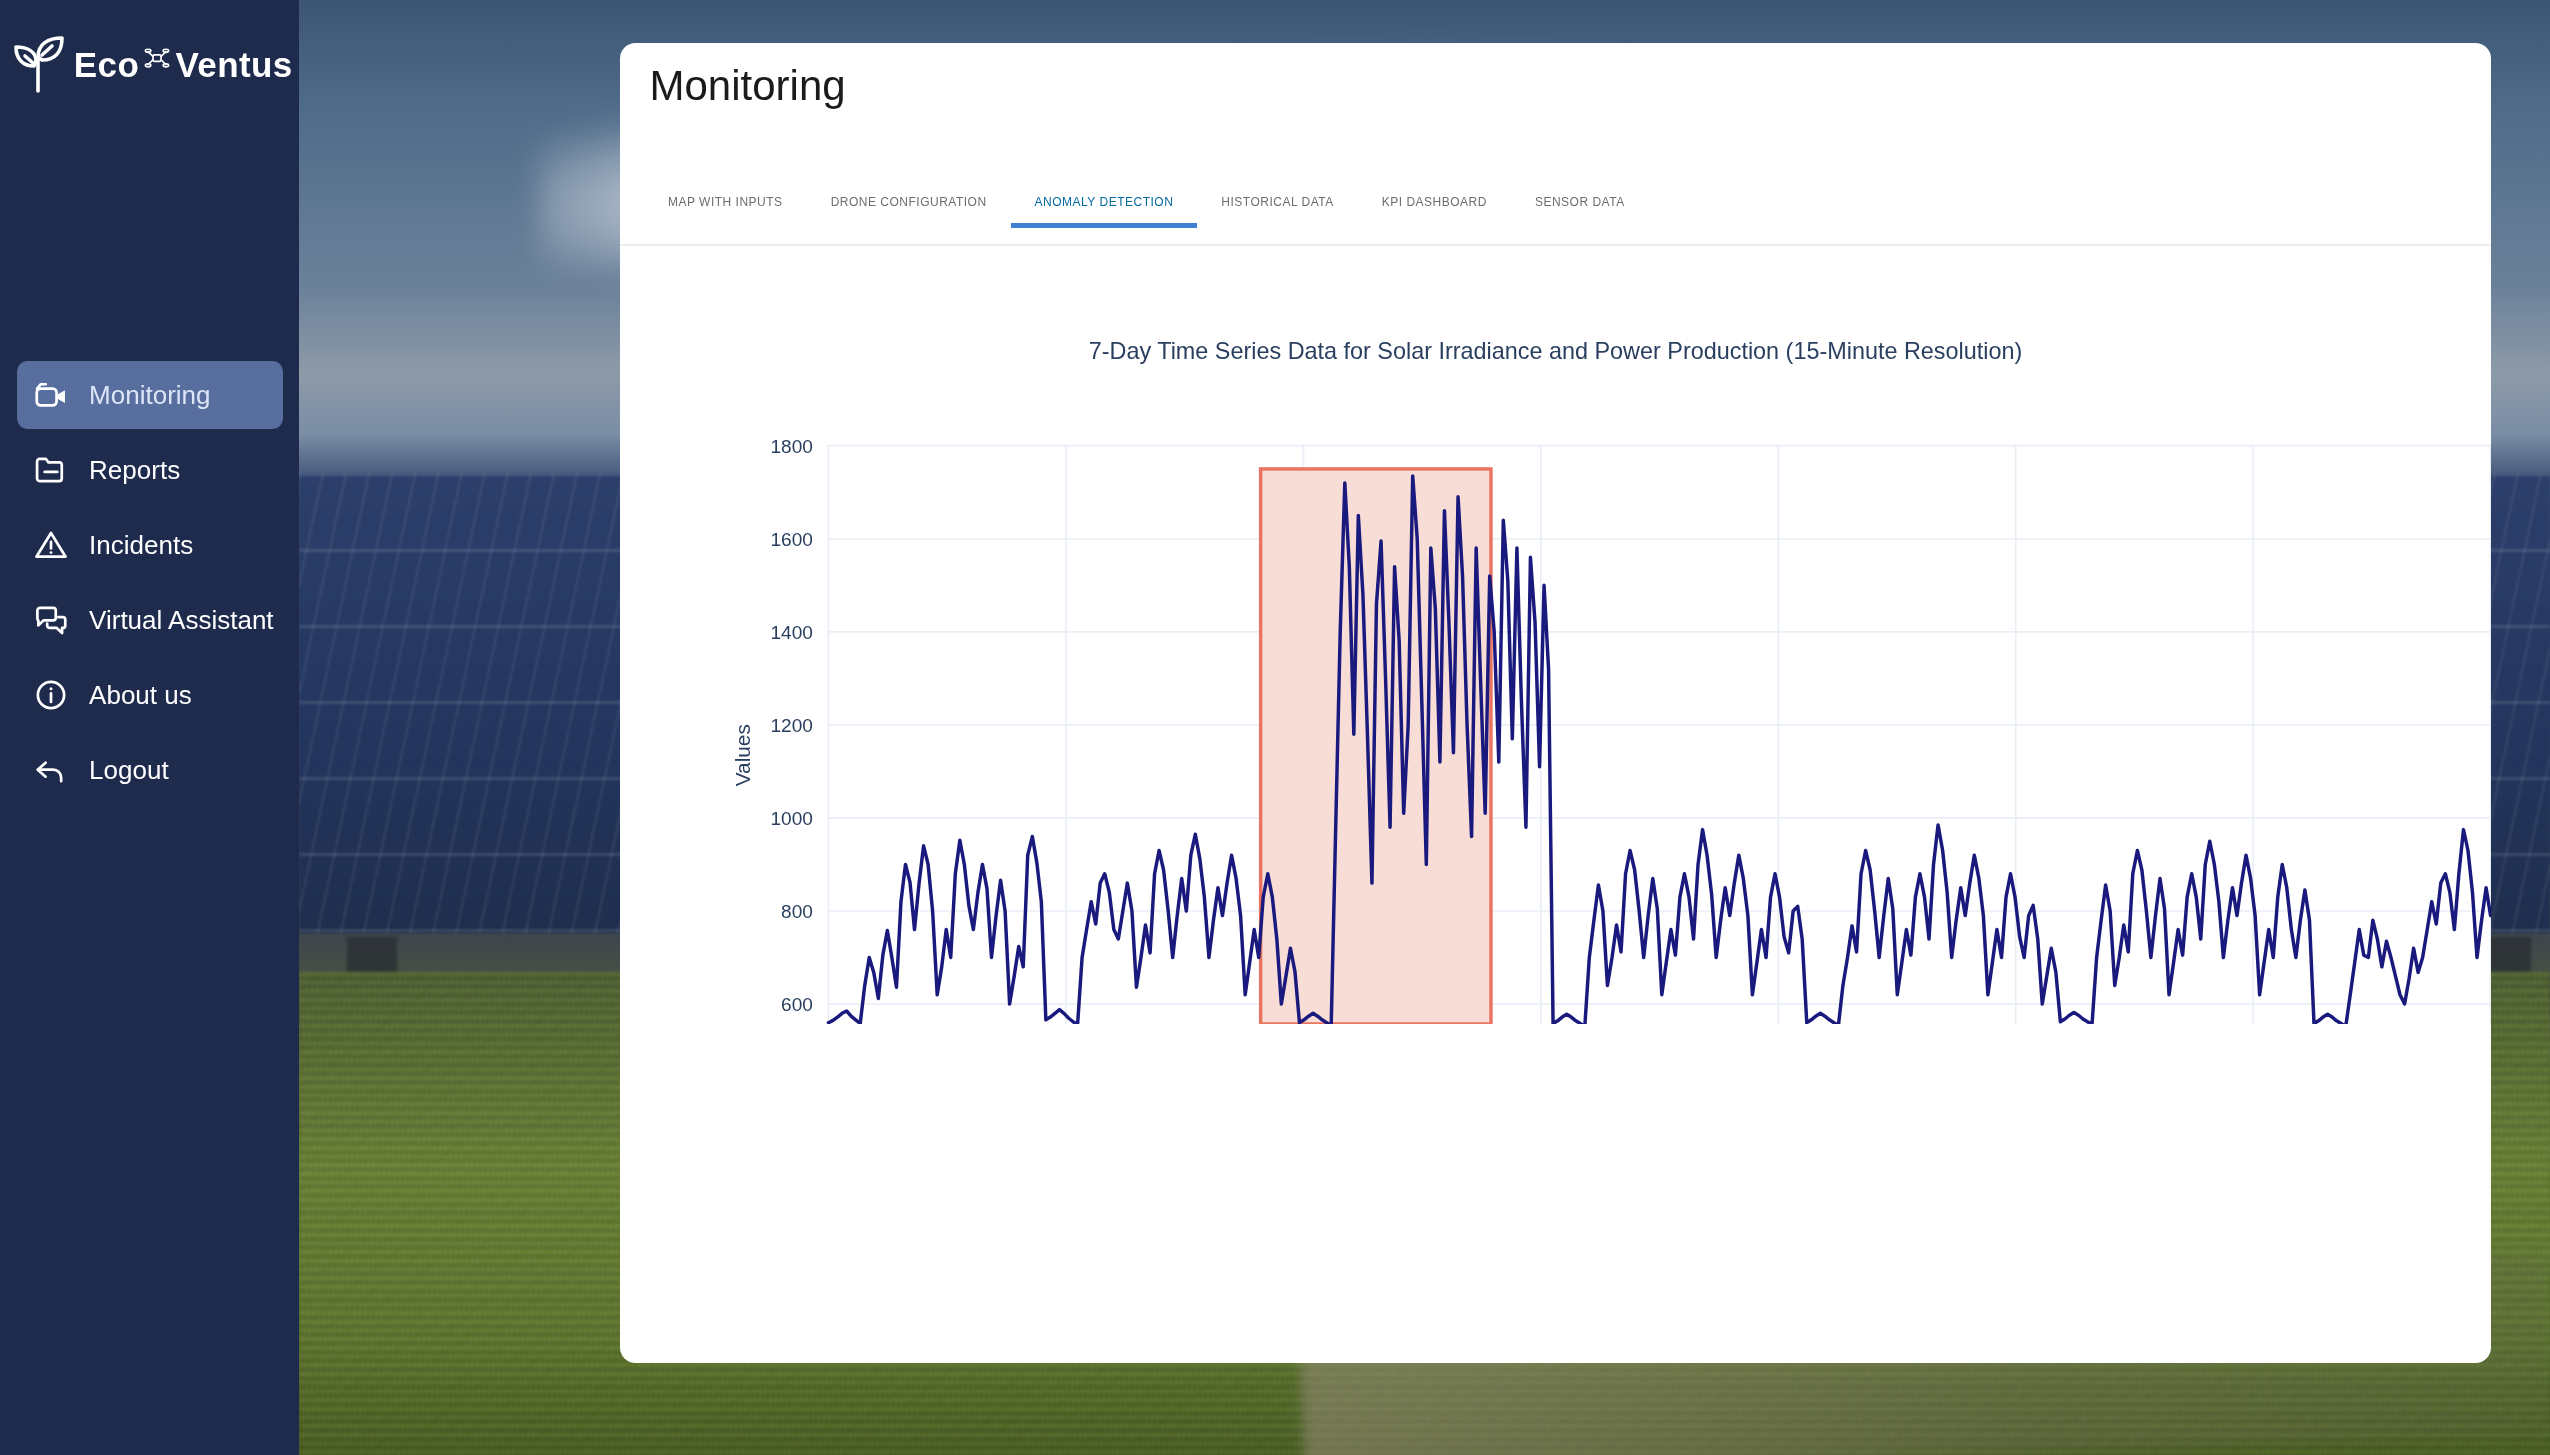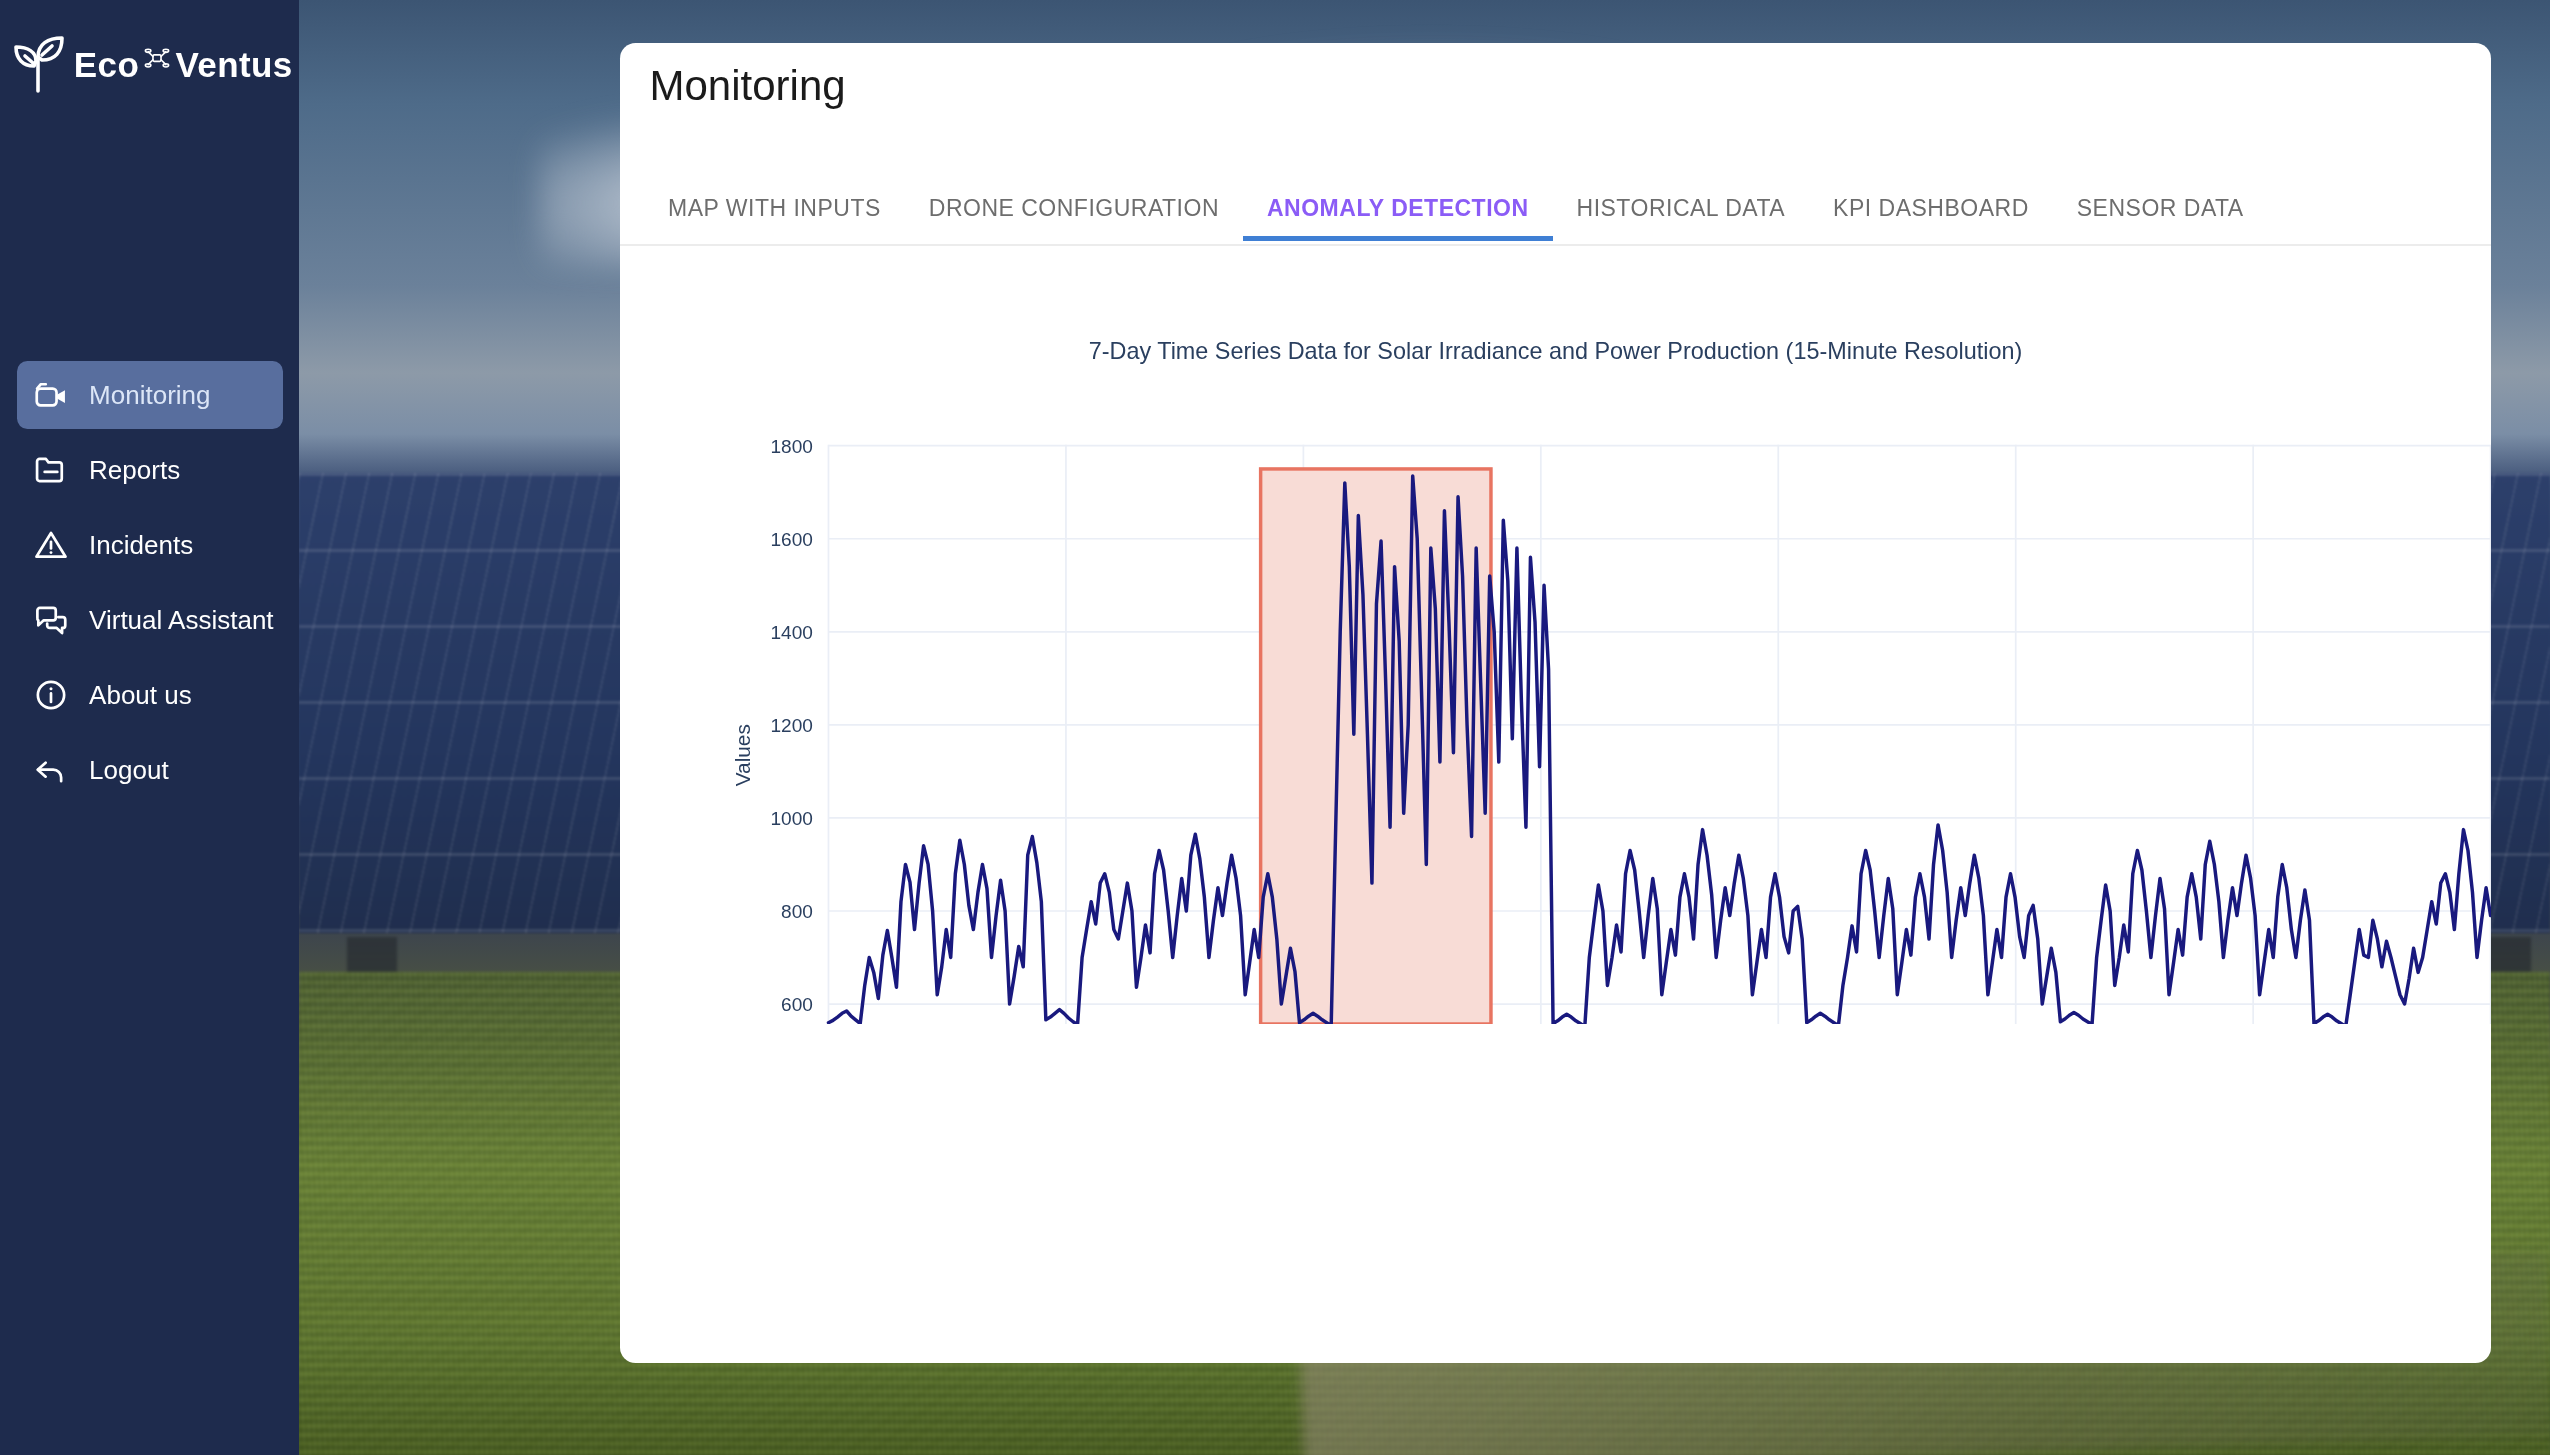--- a/index.html
+++ b/index.html
@@ -119,26 +119,26 @@
   #page-title {
     position: absolute; left: 29.5px; top: 19px;
     font-size: 42px; color: #1b1b1b; font-weight: 400;
   }
   #tabs {
     position: absolute; left: 24px; top: 147px;
     display: flex; align-items: flex-start;
     height: 54px;
   }
   .tab {
-    font-size: 23px; letter-spacing: 0.5px;
+    font-size: 12px; letter-spacing: 0.5px;
     color: #6d6d6d; cursor: pointer;
     padding: 5.2px 24px 19px 24px;
     white-space: nowrap; position: relative;
   }
-  .tab.active { color: #8b5cf6; font-weight: bold; }
+  .tab.active { color: #0369a1; }
   .tab.active::after {
     content: ""; position: absolute; left: 0; right: 0; bottom: 0;
     height: 5.2px; background: #3f7fd4;
   }
   .tabs-rule {
     position: absolute; left: 0; right: 0; top: 201px;
     height: 1.7px; background: #ececec;
   }
 
   

